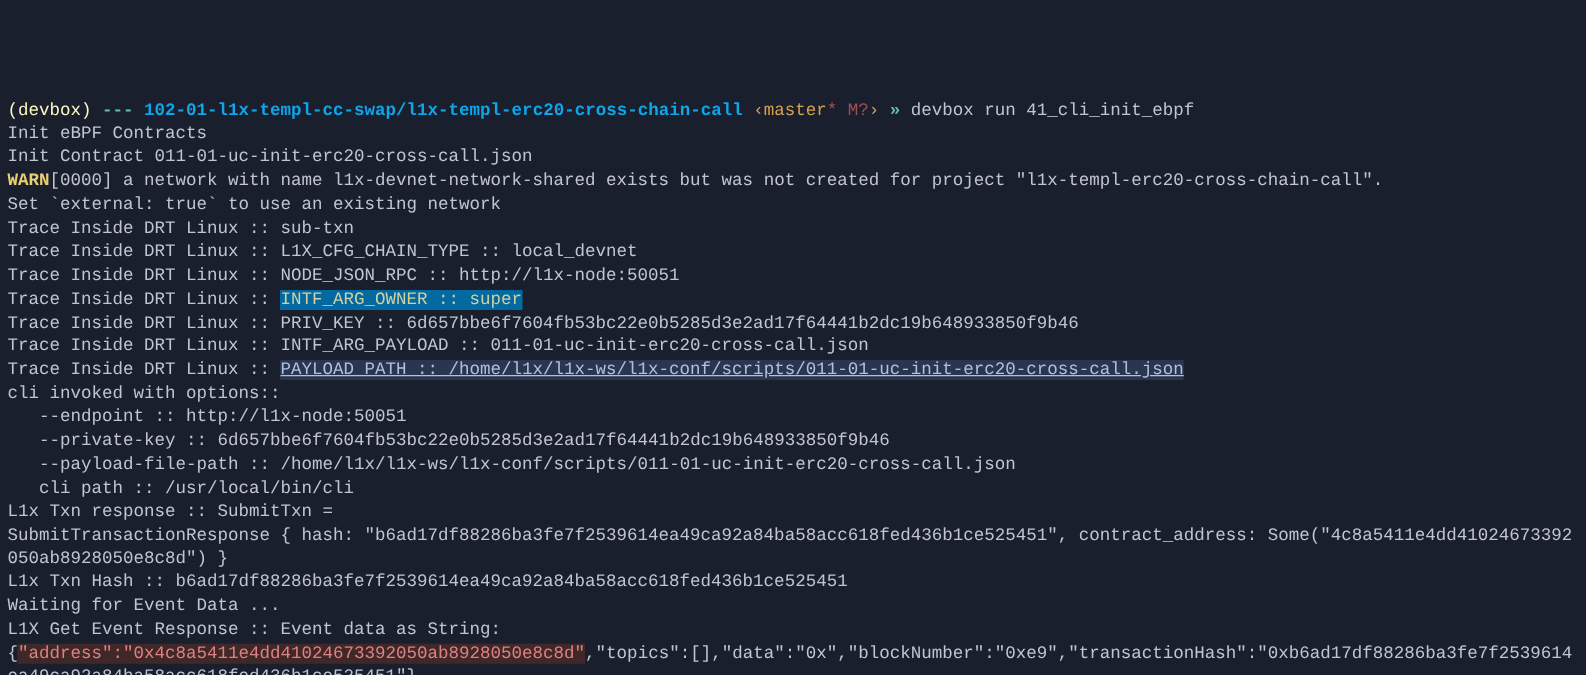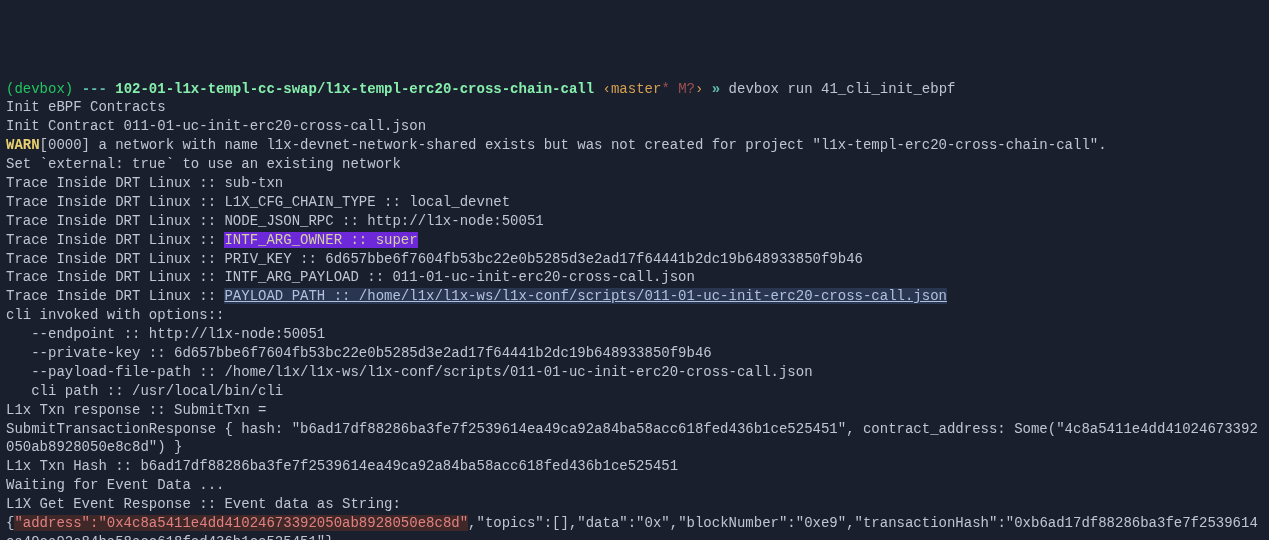--- a/index.html
+++ b/index.html
@@ -6,27 +6,27 @@
     body {
       background-color: #1a1f2e;
       color: #c0c5d0;
       font-family: 'Consolas', 'Monaco', 'Courier New', monospace;
       font-size: 14px;
       line-height: 1.35;
       padding: 4px 6px;
       white-space: pre-wrap;
       word-break: break-all;
     }
-    .teal { color: #22c55e; }
+    .teal { color: #fef9c3; }
     .teal-bold { color: #5fbcb0; font-weight: bold; }
-    .white-bold { color: #86efac; font-weight: bold; }
+    .white-bold { color: #0ea5e9; font-weight: bold; }
     .orange { color: #d5a050; }
     .yellow-bold { color: #e8d070; font-weight: bold; }
     .red-muted { color: #a05050; }
-    .hl-green { background-color: #6d28d9; color: #d0d0a0; }
+    .hl-green { background-color: #0369a1; color: #d0d0a0; }
     .hl-blue { background-color: #2a3550; color: #b0c0e0; text-decoration: underline; }
     .hl-red { background-color: #402828; color: #e08080; }
     .line { display: block; }
   </style>
 </head>
 <body>
 
 
 
 <div><span class="line"><span class="teal">(devbox)</span> <span class="teal-bold">---</span> <span class="white-bold">102-01-l1x-templ-cc-swap/l1x-templ-erc20-cross-chain-call</span> <span class="orange">‹</span><span class="orange">master</span><span class="red-muted">* M?</span><span class="orange">›</span> <span class="teal-bold">»</span> <span>devbox run 41_cli_init_ebpf</span></span><span class="line">Init eBPF Contracts</span><span class="line">Init Contract 011-01-uc-init-erc20-cross-call.json</span><span class="line"><span class="yellow-bold">WARN</span><span>[0000] a network with name l1x-devnet-network-shared exists but was not created for project "l1x-templ-erc20-cross-chain-call".</span></span><span class="line">Set `external: true` to use an existing network</span><span class="line">Trace Inside DRT Linux :: sub-txn</span><span class="line">Trace Inside DRT Linux :: L1X_CFG_CHAIN_TYPE :: local_devnet</span><span class="line">Trace Inside DRT Linux :: NODE_JSON_RPC :: http://l1x-node:50051</span><span class="line"><span>Trace Inside DRT Linux :: </span><span class="hl-green">INTF_ARG_OWNER :: super</span></span><span class="line">Trace Inside DRT Linux :: PRIV_KEY :: 6d657bbe6f7604fb53bc22e0b5285d3e2ad17f64441b2dc19b648933850f9b46</span><span class="line">Trace Inside DRT Linux :: INTF_ARG_PAYLOAD :: 011-01-uc-init-erc20-cross-call.json</span><span class="line"><span>Trace Inside DRT Linux :: </span><span class="hl-blue">PAYLOAD_PATH :: /home/l1x/l1x-ws/l1x-conf/scripts/011-01-uc-init-erc20-cross-call.json</span></span><span class="line">cli invoked with options::</span><span class="line">   --endpoint :: http://l1x-node:50051</span><span class="line">   --private-key :: 6d657bbe6f7604fb53bc22e0b5285d3e2ad17f64441b2dc19b648933850f9b46</span><span class="line">   --payload-file-path :: /home/l1x/l1x-ws/l1x-conf/scripts/011-01-uc-init-erc20-cross-call.json</span><span class="line">   cli path :: /usr/local/bin/cli</span><span class="line">L1x Txn response :: SubmitTxn =</span><span class="line">SubmitTransactionResponse { hash: "b6ad17df88286ba3fe7f2539614ea49ca92a84ba58acc618fed436b1ce525451", contract_address: Some("4c8a5411e4dd41024673392050ab8928050e8c8d") }</span><span class="line">L1x Txn Hash :: b6ad17df88286ba3fe7f2539614ea49ca92a84ba58acc618fed436b1ce525451</span><span class="line">Waiting for Event Data ...</span><span class="line">L1X Get Event Response :: Event data as String:</span><span class="line"><span>{</span><span class="hl-red">"address":"0x4c8a5411e4dd41024673392050ab8928050e8c8d"</span><span>,"topics":[],"data":"0x","blockNumber":"0xe9","transactionHash":"0xb6ad17df88286ba3fe7f2539614ea49ca92a84ba58acc618fed436b1ce525451"}</span></span></div>

